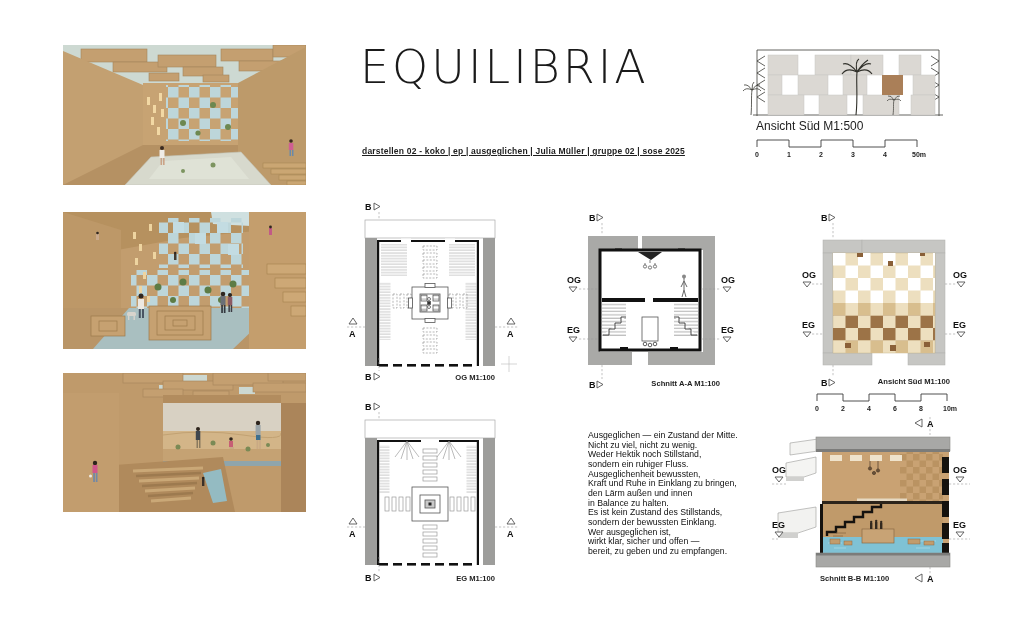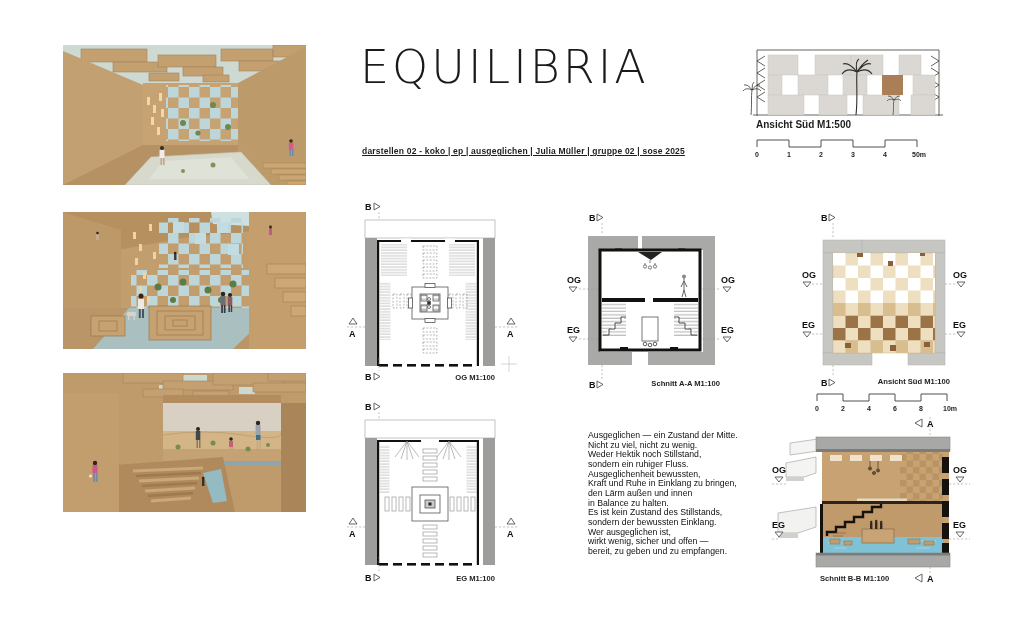--- a/index.html
+++ b/index.html
@@ -1,21 +1,21 @@
 <!DOCTYPE html>
 <html><head>
 <meta charset="utf-8">
 <style>
   html,body{margin:0;padding:0;background:#fff;}
   body{width:1024px;height:640px;overflow:hidden;font-family:"Liberation Sans",sans-serif;}
   .board{position:relative;width:1024px;height:640px;background:#ffffff;}
   .abs{position:absolute;}
   .title{font-family:"DejaVu Sans","Liberation Sans",sans-serif;font-weight:100;font-size:46px;letter-spacing:3px;color:#1a1a1a;line-height:1;}
   .subtitle{font-size:8.5px;font-weight:700;color:#1d1d1d;letter-spacing:.2px;white-space:pre;text-decoration:underline;}
-  .dwg-label{font-size:10px;font-weight:700;color:#1d1d1d;white-space:pre;}
+  .dwg-label{font-size:12px;font-weight:400;color:#1d1d1d;white-space:pre;}
   .statement{font-size:8.7px;font-weight:400;line-height:9.65px;color:#101010;}
   svg{display:block;}
   svg text{font-family:"Liberation Sans",sans-serif;}
   .lbl{font-size:7.6px;font-weight:700;fill:#1d1d1d;}
   .mk{font-size:9px;font-weight:700;fill:#101010;}
   .tick{font-size:7px;font-weight:700;fill:#1d1d1d;}
   .tri{fill:#fff;stroke:#555;stroke-width:.9;}
   .dl{stroke:#9a9a9a;stroke-width:.6;stroke-dasharray:2.2 1.8;fill:none;}
   .sb{stroke:#3c3c3c;stroke-width:.9;fill:none;}
 </style>
@@ -579,21 +579,21 @@
     <div>Nicht zu viel, nicht zu wenig.</div>
     <div>Weder Hektik noch Stillstand,</div>
     <div>sondern ein ruhiger Fluss.</div>
     <div>Ausgeglichenheit bewussten,</div>
     <div>Kraft und Ruhe in Einklang zu bringen,</div>
     <div>den Lärm außen und innen</div>
     <div>in Balance zu halten.</div>
     <div>Es ist kein Zustand des Stillstands,</div>
     <div>sondern der bewussten Einklang.</div>
     <div>Wer ausgeglichen ist,</div>
-    <div>wirkt wenig, sicher und offen —</div>
+    <div>wirkt klar, sicher und offen —</div>
     <div>bereit, zu geben und zu empfangen.</div>
   </div>
 
   <svg class="abs" style="left:770px;top:415px" width="254" height="212" viewBox="0 0 254 212">
     <path class="dl" d="M160 2 V20"></path>
     <polygon class="tri" points="152,4 152,12 145,8"></polygon>
     <text class="mk" x="157" y="12">A</text>
     <polygon points="20,28 48,24 48,36 20,40" fill="#f4f4f2" stroke="#9a9a98" stroke-width="0.6"></polygon>
     <rect x="46" y="22" width="134" height="14" fill="#a8a8a6" stroke="#8a8a88" stroke-width="0.6"></rect>
     <rect x="46" y="34" width="134" height="3" fill="#7c7c7a"></rect>

